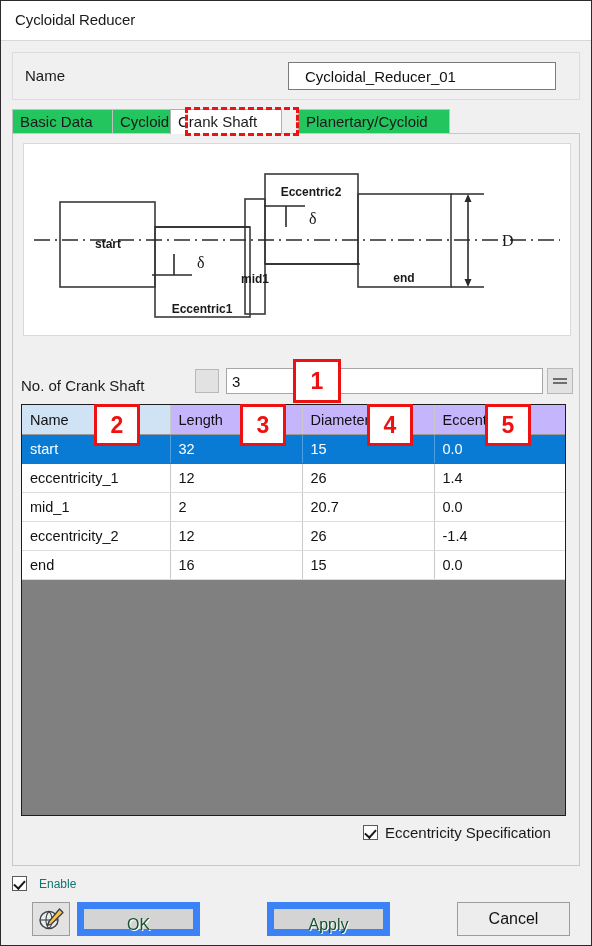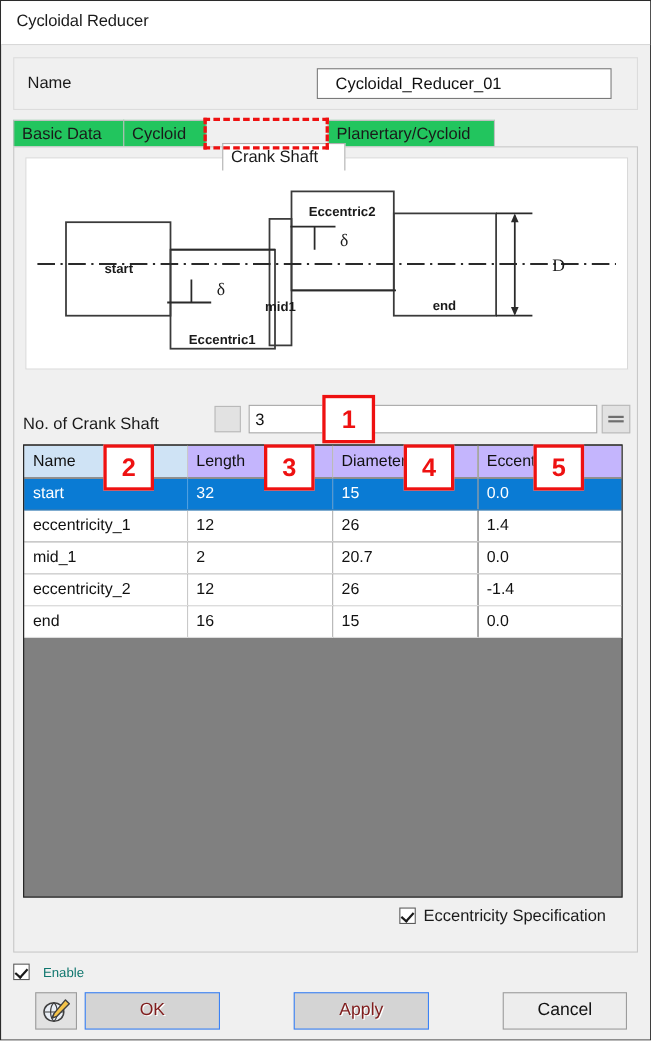--- a/index.html
+++ b/index.html
@@ -301,22 +301,22 @@
     background: #e2e2e2;
     border: 1px solid #9c9c9c;
     box-sizing: border-box;
   }
   .btn {
     position: absolute;
     top: 3px;
     height: 34px;
     box-sizing: border-box;
     background: #d4d4d4;
-    border: 1px solid #3b82f6;
-    color: #7f1d1d;
+    border: 7px solid #3b82f6;
+    color: #14532d;
     text-shadow: 1px 1px 0 #ffffff;
     font-family: "Liberation Sans", sans-serif;
     font-size: 16px;
     text-align: center;
     line-height: 32px;
   }
   .btn.ok    { left: 76px;  width: 123px; }
   .btn.apply { left: 266px; width: 123px; }
   .btn.cancel {
     left: 456px;
@@ -355,21 +355,21 @@
     <input class="name-input" type="text" value="Cycloidal_Reducer_01" style="">
   </div>
 
   <div class="tabstrip">
     <div class="tab" style="left:0px; width:101px;">
       <span>Basic Data</span>
     </div>
     <div class="tab" style="left:100px; width:76px;">
       <span>Cycloid</span>
     </div>
-    <div class="tab active" style="left:190px; width:112px;margin-top:21px;">
+    <div class="tab active" style="left:158px; width:112px;">
       <span>Crank Shaft</span>
     </div>
     <div class="tab" style="left:286px; width:152px;">
       <span>Planertary/Cycloid</span>
     </div>
   </div>
 
   <div class="tab-hl" style="left:184px; top:106px; width:114px; height:29px;"></div>
 
   <div class="tabpage">

